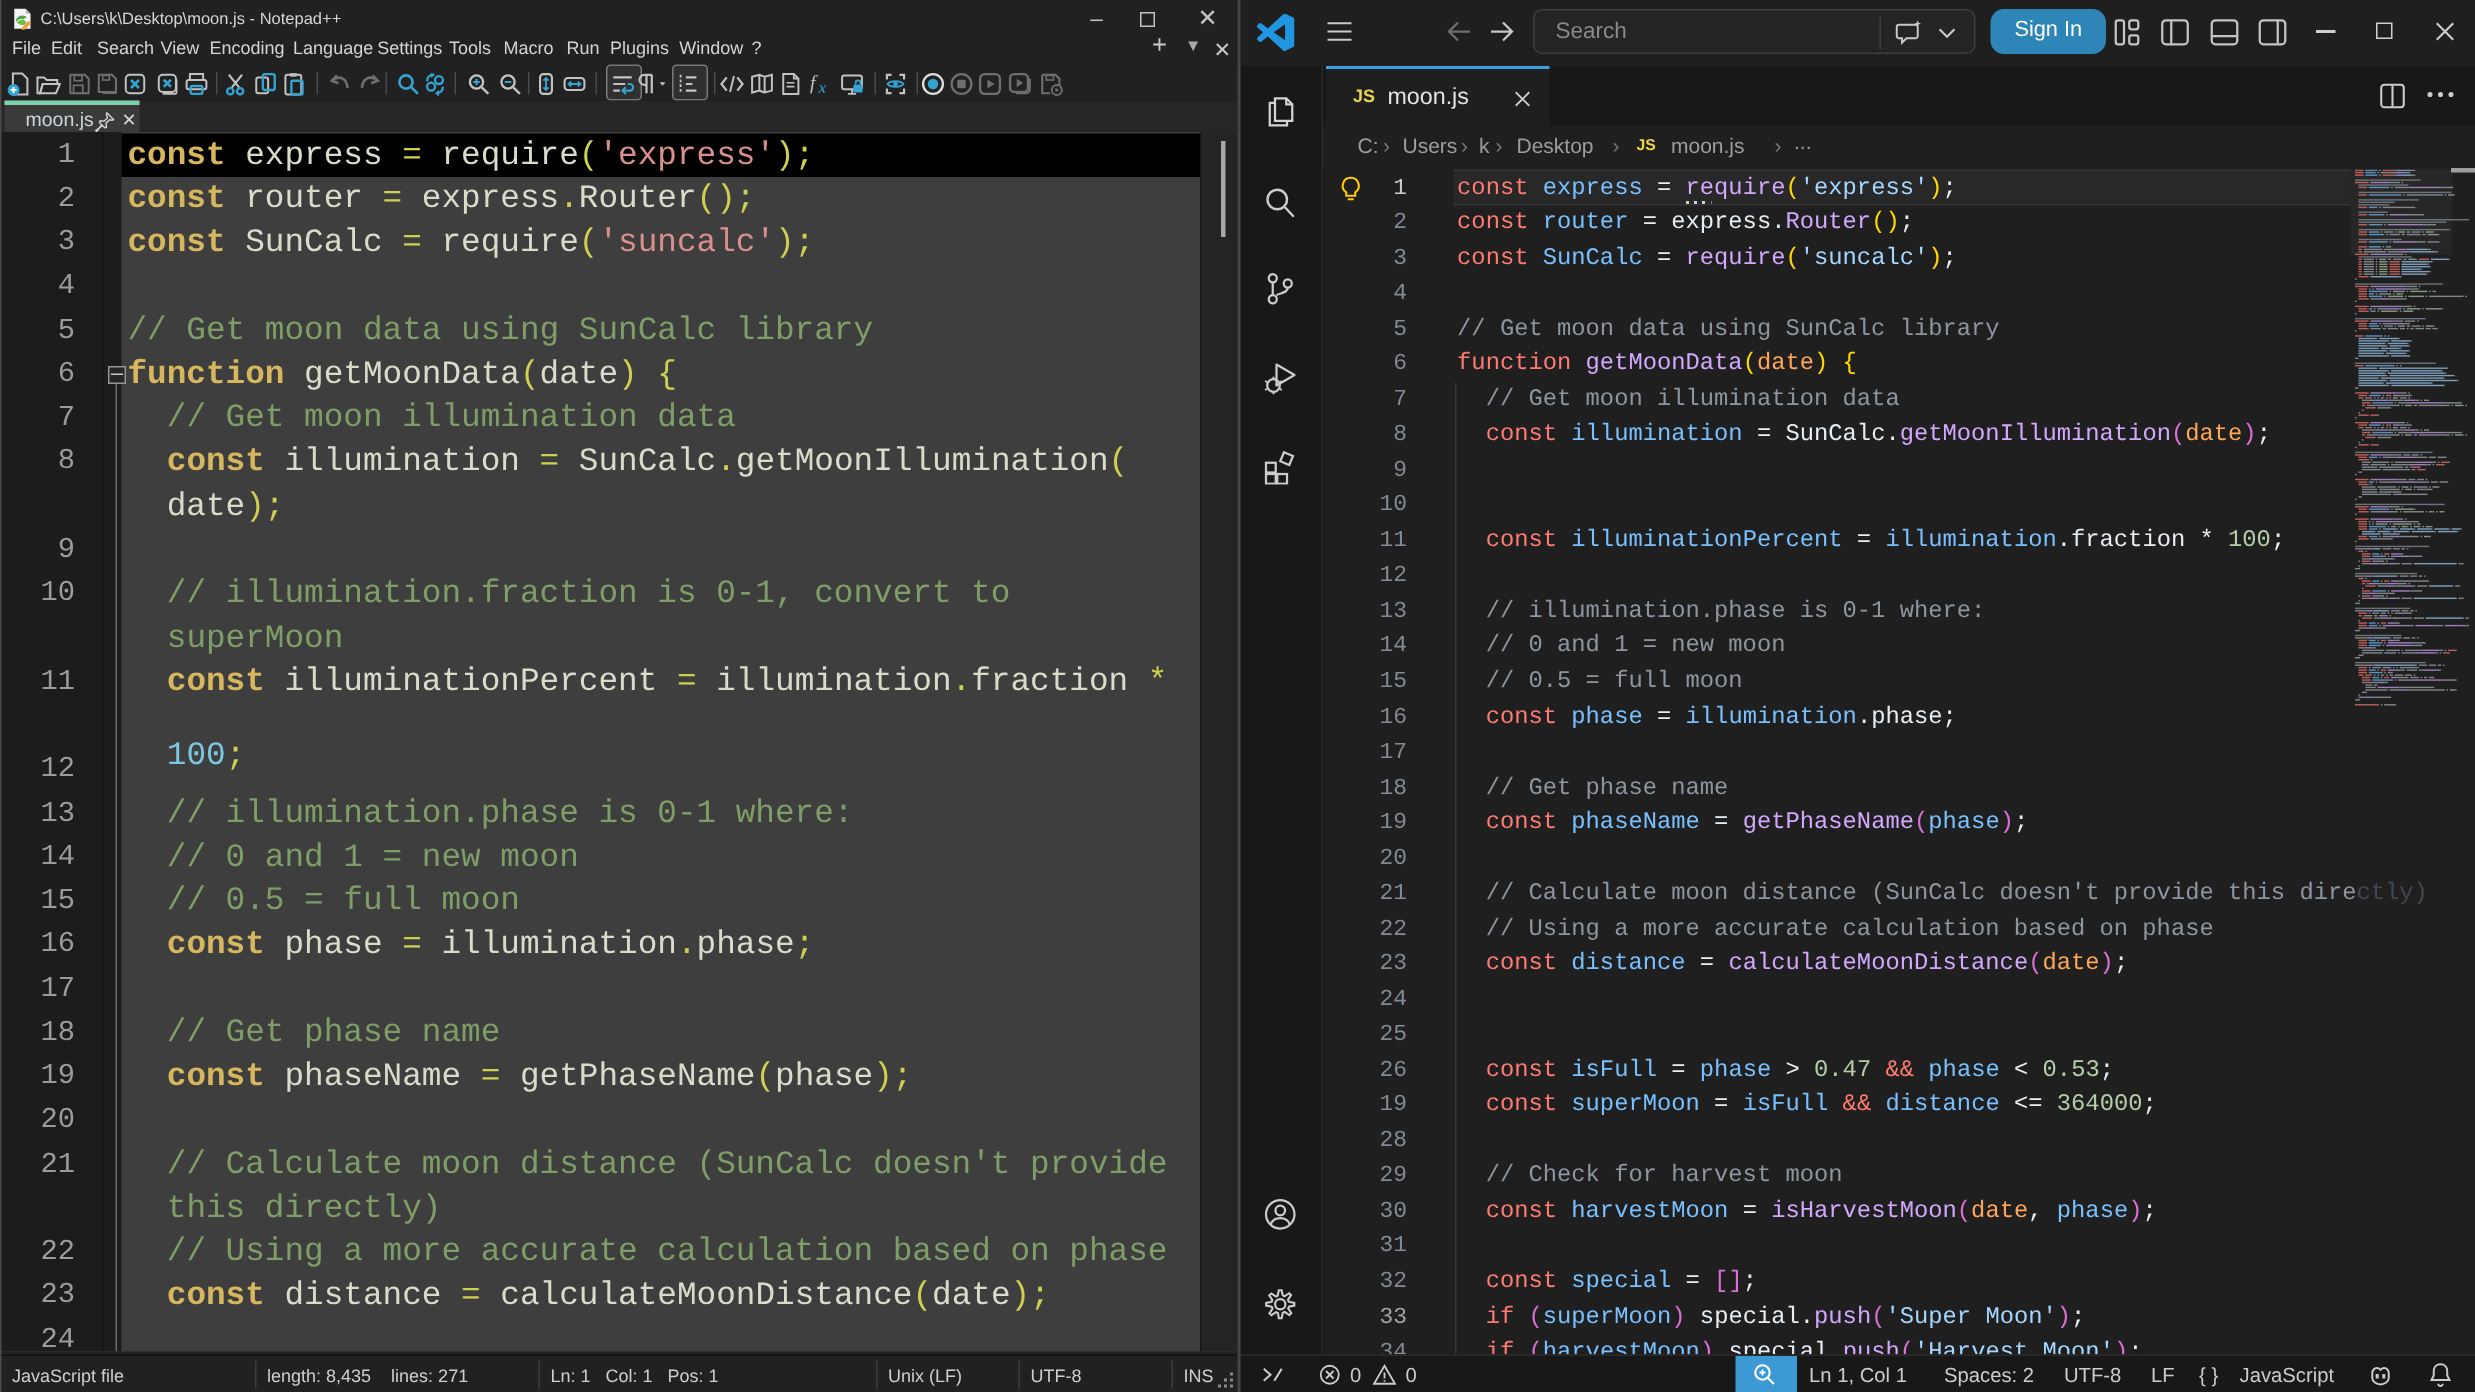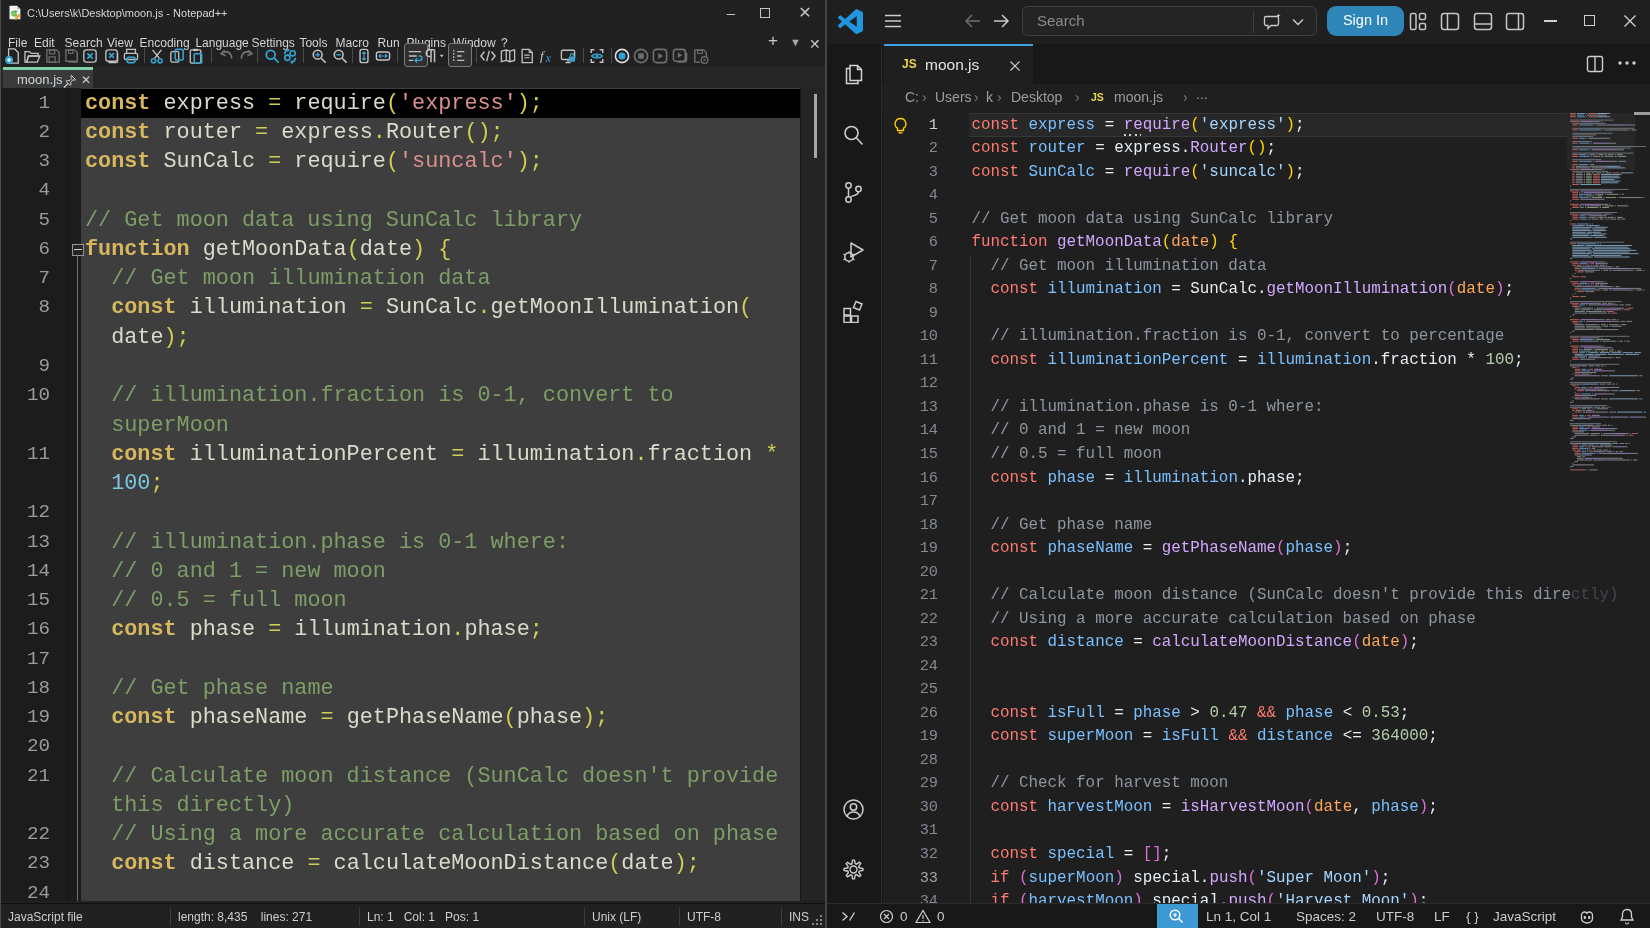--- a/index.html
+++ b/index.html
@@ -4,21 +4,21 @@
 * { margin:0; padding:0; box-sizing:border-box; }
 html,body { width:1650px; height:928px; overflow:hidden; background:#1f1f1f; }
 #page { position:relative; width:1650px; height:928px; font-family:"Liberation Sans",sans-serif; }
 #npp { position:absolute; left:0; top:0; width:825px; height:928px; background:#212121; }
 #vsc { position:absolute; left:825px; top:0; width:825px; height:928px; background:#181818; }
 
 
 .ntitle { position:absolute; left:0; top:0; width:825px; height:26px; background:#212121; }
 .ntitle .txt { position:absolute; left:27px; top:7px; font-size:11px; color:#d6d6d6; }
 .nwin { position:absolute; top:0; width:40px; height:26px; color:#c3c3c3; text-align:center; line-height:26px; font-size:14px; }
-.nmenu { position:absolute; top:33px; left:0; width:825px; height:19px;text-decoration:underline; }
+.nmenu { position:absolute; top:22px; left:0; width:825px; height:19px;text-decoration:underline; }
 .nmenu span { position:absolute; top:2.5px; font-size:12px; color:#d4d4d4; }
 .ntool { position:absolute; top:45px; left:0; width:825px; height:22px; }
 .ti { position:absolute; top:1px; transform:scale(0.88); transform-origin:50% 50%; }
 .tsep { position:absolute; top:3px; width:1px; height:15px; background:#4a4a4a; }
 .tbox { position:absolute; top:-2px; width:24px; height:24px; border:1px solid #7a7a7a; border-radius:3px; background:#303030; }
 .ntabbar { position:absolute; top:67px; left:0; width:825px; height:21px; background:#262626; }
 .ntab { position:absolute; left:3px; top:0; width:90px; height:21px; background:#3a3a3a; border-top:3.5px solid #7ed3ac; }
 .ntab .t { position:absolute; left:14px; top:2px; font-size:13px; color:#ccd6dd; }
 .neditor { position:absolute; top:88px; left:0; width:825px; height:813px; background:#3e3e3e; overflow:hidden; }
 .ngutter { position:absolute; left:0; top:0; width:81px; height:813px; background:#1c1c1c; }
@@ -270,21 +270,21 @@
         <div class="ncode" style="top:176.2px"><span style="color:#dbdbcc">&nbsp;&nbsp;</span><span style="color:#7f9e67">//&nbsp;Get&nbsp;moon&nbsp;illumination&nbsp;data</span></div>
         <div class="nnum" style="top:205.4px">8</div>
         <div class="ncode" style="top:205.4px"><span style="color:#dbdbcc">&nbsp;&nbsp;</span><span style="color:#d6b75e;font-weight:bold">const</span><span style="color:#dbdbcc">&nbsp;illumination&nbsp;</span><span style="color:#cfcf52">=</span><span style="color:#dbdbcc">&nbsp;SunCalc</span><span style="color:#cfcf52">.</span><span style="color:#dbdbcc">getMoonIllumination</span><span style="color:#cfcf52">(</span></div>
         <div class="ncode" style="top:234.7px"><span style="color:#dbdbcc">&nbsp;&nbsp;date</span><span style="color:#cfcf52">);</span></div>
         <div class="nnum" style="top:263.9px">9</div>
         <div class="nnum" style="top:293.2px">10</div>
         <div class="ncode" style="top:293.2px"><span style="color:#dbdbcc">&nbsp;&nbsp;</span><span style="color:#7f9e67">//&nbsp;illumination.fraction&nbsp;is&nbsp;0-1,&nbsp;convert&nbsp;to</span></div>
         <div class="ncode" style="top:322.5px"><span style="color:#dbdbcc">&nbsp;&nbsp;</span><span style="color:#7f9e67">superMoon</span></div>
         <div class="nnum" style="top:351.7px">11</div>
         <div class="ncode" style="top:351.7px"><span style="color:#dbdbcc">&nbsp;&nbsp;</span><span style="color:#d6b75e;font-weight:bold">const</span><span style="color:#dbdbcc">&nbsp;illuminationPercent&nbsp;</span><span style="color:#cfcf52">=</span><span style="color:#dbdbcc">&nbsp;illumination</span><span style="color:#cfcf52">.</span><span style="color:#dbdbcc">fraction&nbsp;</span><span style="color:#cfcf52">*</span></div>
-        <div class="ncode" style="top:381.0px"><span style="color:#dbdbcc">&nbsp;&nbsp;</span><span style="color:#7cc8e2">100</span><span style="color:#cfcf52">;</span></div>
+        <div class="ncode" style="top:401px"><span style="color:#dbdbcc">&nbsp;&nbsp;</span><span style="color:#7cc8e2">100</span><span style="color:#cfcf52">;</span></div>
         <div class="nnum" style="top:410.2px">12</div>
         <div class="nnum" style="top:439.5px">13</div>
         <div class="ncode" style="top:439.5px"><span style="color:#dbdbcc">&nbsp;&nbsp;</span><span style="color:#7f9e67">//&nbsp;illumination.phase&nbsp;is&nbsp;0-1&nbsp;where:</span></div>
         <div class="nnum" style="top:468.8px">14</div>
         <div class="ncode" style="top:468.8px"><span style="color:#dbdbcc">&nbsp;&nbsp;</span><span style="color:#7f9e67">//&nbsp;0&nbsp;and&nbsp;1&nbsp;=&nbsp;new&nbsp;moon</span></div>
         <div class="nnum" style="top:498.0px">15</div>
         <div class="ncode" style="top:498.0px"><span style="color:#dbdbcc">&nbsp;&nbsp;</span><span style="color:#7f9e67">//&nbsp;0.5&nbsp;=&nbsp;full&nbsp;moon</span></div>
         <div class="nnum" style="top:527.3px">16</div>
         <div class="ncode" style="top:527.3px"><span style="color:#dbdbcc">&nbsp;&nbsp;</span><span style="color:#d6b75e;font-weight:bold">const</span><span style="color:#dbdbcc">&nbsp;phase&nbsp;</span><span style="color:#cfcf52">=</span><span style="color:#dbdbcc">&nbsp;illumination</span><span style="color:#cfcf52">.</span><span style="color:#dbdbcc">phase</span><span style="color:#cfcf52">;</span></div>
         <div class="nnum" style="top:556.5px">17</div>
@@ -469,21 +469,20 @@
         <div class="vnum" style="top:95.6px;color:#828a94">5</div>
         <div class="vcode" style="top:95.6px"><span style="color:#8d96a0">//&nbsp;Get&nbsp;moon&nbsp;data&nbsp;using&nbsp;SunCalc&nbsp;library</span></div>
         <div class="vnum" style="top:119.2px;color:#828a94">6</div>
         <div class="vcode" style="top:119.2px"><span style="color:#ff7b72">function&nbsp;</span><span style="color:#d2a8ff">getMoonData</span><span style="color:#ffd700">(</span><span style="color:#ffa657">date</span><span style="color:#ffd700">)&nbsp;{</span></div>
         <div class="vnum" style="top:142.7px;color:#828a94">7</div>
         <div class="vcode" style="top:142.7px"><span style="color:#e6edf3">&nbsp;&nbsp;</span><span style="color:#8d96a0">//&nbsp;Get&nbsp;moon&nbsp;illumination&nbsp;data</span></div>
         <div class="vnum" style="top:166.2px;color:#828a94">8</div>
         <div class="vcode" style="top:166.2px"><span style="color:#e6edf3">&nbsp;&nbsp;</span><span style="color:#ff7b72">const&nbsp;</span><span style="color:#79c0ff">illumination</span><span style="color:#e6edf3">&nbsp;=&nbsp;SunCalc.</span><span style="color:#d2a8ff">getMoonIllumination</span><span style="color:#da70d6">(</span><span style="color:#ffa657">date</span><span style="color:#da70d6">)</span><span style="color:#e6edf3">;</span></div>
         <div class="vnum" style="top:189.7px;color:#828a94">9</div>
         <div class="vnum" style="top:213.3px;color:#828a94">10</div>
-        <div class="vcode" style="top:213.3px"><span style="color:#e6edf3">&nbsp;&nbsp;</span><span style="color:#8d96a0">//&nbsp;illumination.fraction&nbsp;is&nbsp;0-1,&nbsp;convert&nbsp;to&nbsp;percentage</span></div>
         <div class="vnum" style="top:236.8px;color:#828a94">11</div>
         <div class="vcode" style="top:236.8px"><span style="color:#e6edf3">&nbsp;&nbsp;</span><span style="color:#ff7b72">const&nbsp;</span><span style="color:#79c0ff">illuminationPercent</span><span style="color:#e6edf3">&nbsp;=&nbsp;</span><span style="color:#79c0ff">illumination</span><span style="color:#e6edf3">.fraction&nbsp;*&nbsp;</span><span style="color:#b5cea8">100</span><span style="color:#e6edf3">;</span></div>
         <div class="vnum" style="top:260.3px;color:#828a94">12</div>
         <div class="vnum" style="top:283.9px;color:#828a94">13</div>
         <div class="vcode" style="top:283.9px"><span style="color:#e6edf3">&nbsp;&nbsp;</span><span style="color:#8d96a0">//&nbsp;illumination.phase&nbsp;is&nbsp;0-1&nbsp;where:</span></div>
         <div class="vnum" style="top:307.4px;color:#828a94">14</div>
         <div class="vcode" style="top:307.4px"><span style="color:#e6edf3">&nbsp;&nbsp;</span><span style="color:#8d96a0">//&nbsp;0&nbsp;and&nbsp;1&nbsp;=&nbsp;new&nbsp;moon</span></div>
         <div class="vnum" style="top:330.9px;color:#828a94">15</div>
         <div class="vcode" style="top:330.9px"><span style="color:#e6edf3">&nbsp;&nbsp;</span><span style="color:#8d96a0">//&nbsp;0.5&nbsp;=&nbsp;full&nbsp;moon</span></div>
         <div class="vnum" style="top:354.5px;color:#828a94">16</div>

